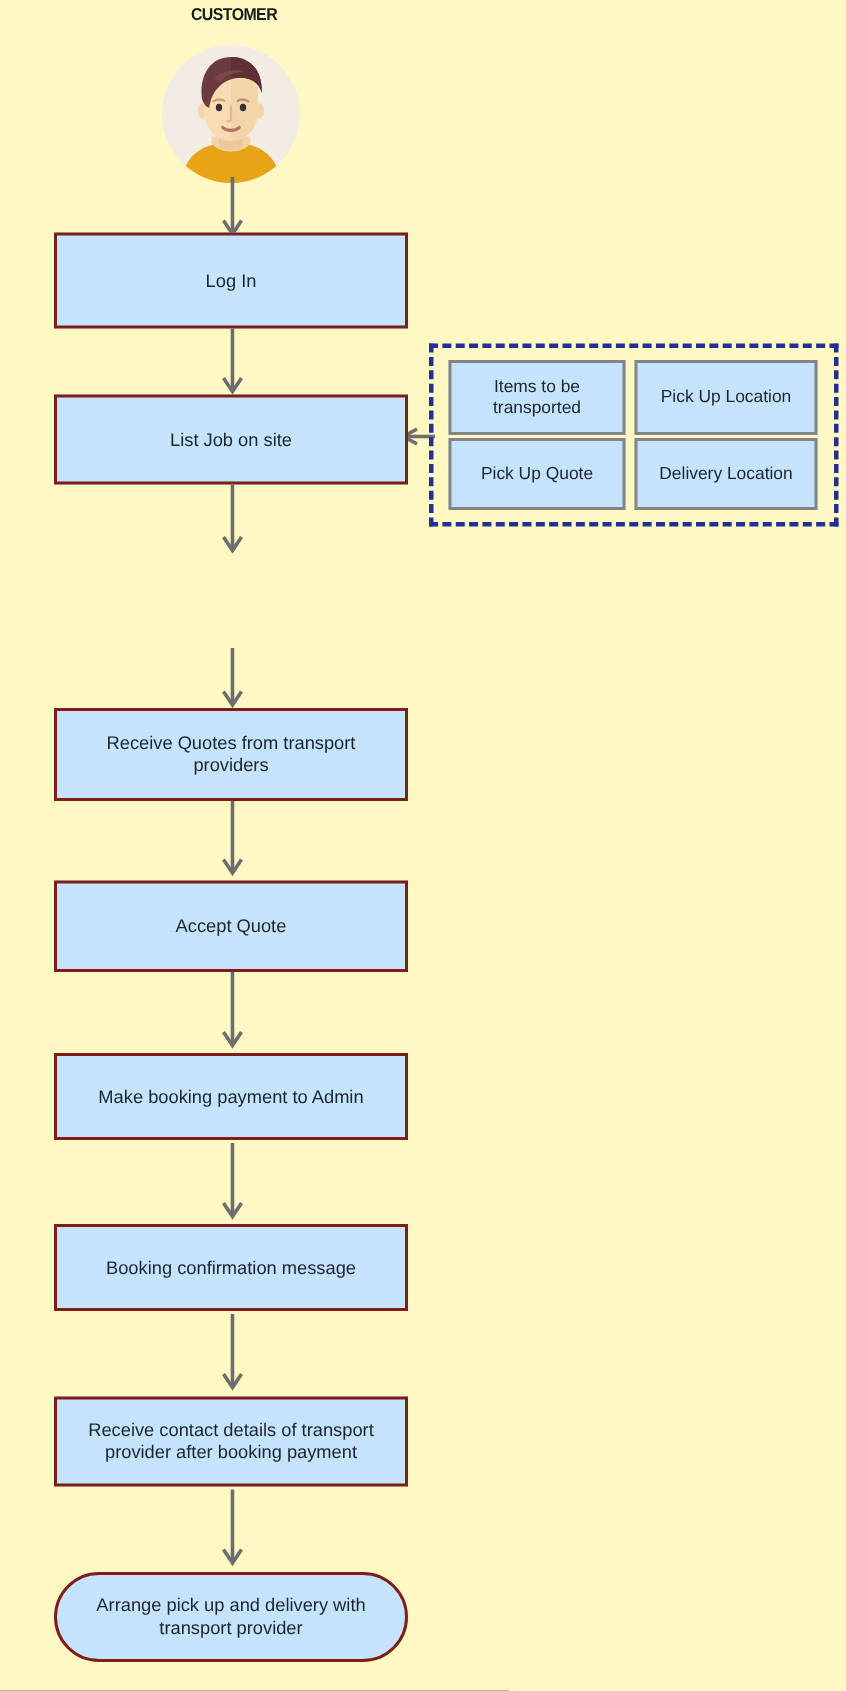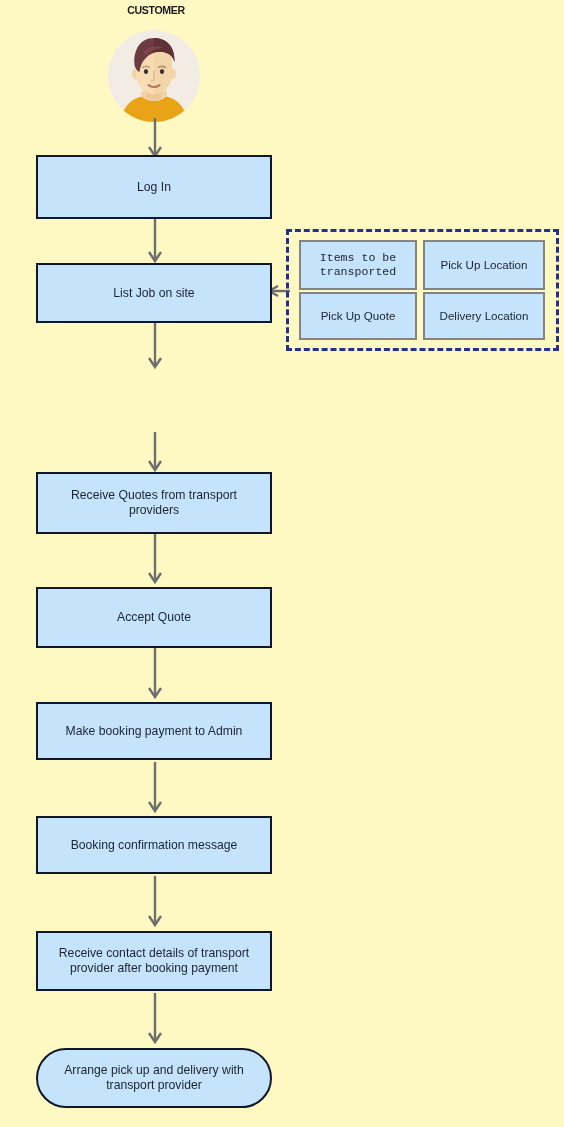--- a/index.html
+++ b/index.html
@@ -48,21 +48,21 @@
     top: 29px;
     width: 94px;
     height: 94px;
   }
 
   
   .node {
     position: absolute;
     box-sizing: border-box;
     background: #c5e3fb;
-    border: 2px solid #0f172a;
+    border: 2px solid #7f1d1d;
     display: flex;
     align-items: center;
     justify-content: center;
     text-align: center;
     color: #1b2430;
     font-family: "Liberation Sans", sans-serif;
     font-size: 12.2px;
     line-height: 15px;
     padding: 2px 8px;
   }
@@ -245,21 +245,21 @@
   <div class="node" style="left:36px; top:931px; width:236px; height:60px;">
     <span class="node-label">Receive contact details of transport provider after booking payment</span>
   </div>
 
   <div class="node terminator" style="left:36px; top:1048px; width:236px; height:60px;">
     <span class="node-label">Arrange pick up and delivery with transport provider</span>
   </div>
 
   <div class="dashed-group" style="left:286px; top:229px; width:273px; height:122px;"></div>
 
-  <div class="subnode" style="left:299px; top:240px; width:118px; height:50px;font-family:Liberation Mono, monospace;">
+  <div class="subnode" style="left:299px; top:240px; width:118px; height:50px;">
     <span>Items to be transported</span>
   </div>
 
   <div class="subnode" style="left:423px; top:240px; width:122px; height:50px;justify-content:center;">
     <span>Pick Up Location</span>
   </div>
 
   <div class="subnode" style="left:299px; top:292px; width:118px; height:48px;">
     <span>Pick Up Quote</span>
   </div>

